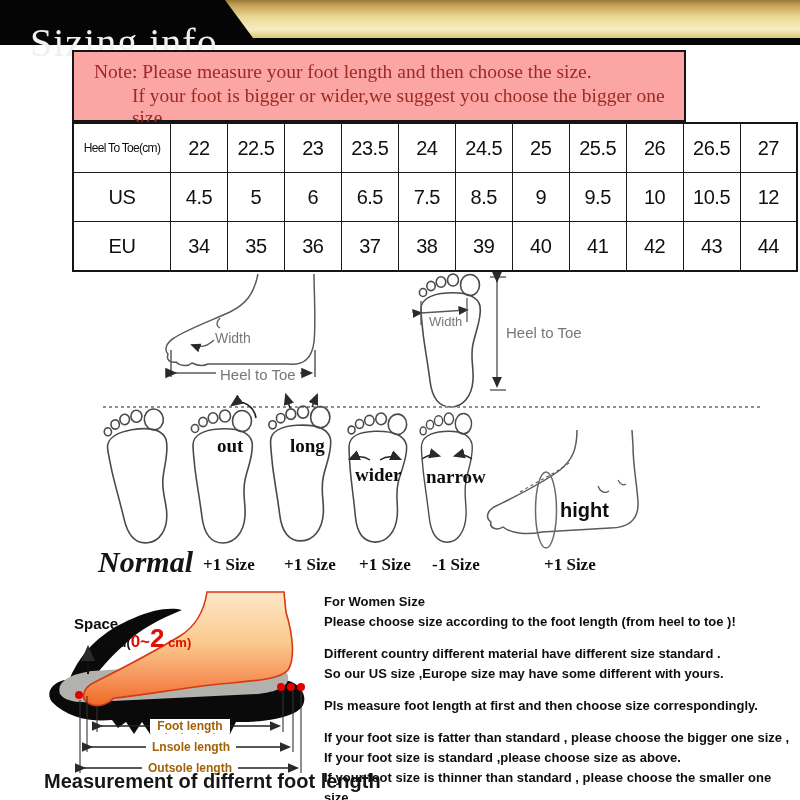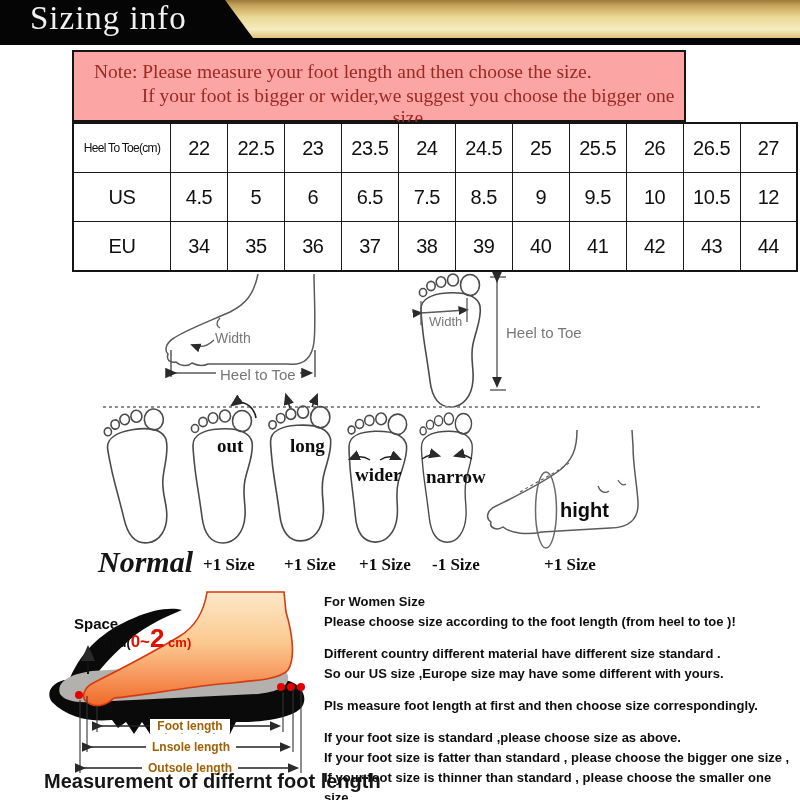--- a/index.html
+++ b/index.html
@@ -3,27 +3,27 @@
 <meta charset="utf-8">
 <style>
   html,body{margin:0;padding:0;background:#fff;}
   .page{position:relative;width:800px;height:800px;background:#fff;overflow:hidden;
         font-family:"Liberation Sans",sans-serif;color:#111;}
   
   .topbar{position:absolute;left:0;top:0;width:800px;height:45px;background:#050505;}
   .gold{position:absolute;left:196px;top:0;width:604px;height:38px;
         background:linear-gradient(180deg,#97793a 0%,#c6a258 14%,#ead995 45%,#f6ecc2 78%,#dfc377 100%);
         clip-path:polygon(29px 0,100% 0,100% 100%,57px 100%);}
-  .title{position:absolute;left:30px;top:0;font-family:"Liberation Serif",serif;
-         font-size:33px;color:#f0f0f0;letter-spacing:1px;}
+  .title{position:absolute;left:30px;top:19px;font-family:"Liberation Serif",serif;
+         font-size:40px;color:#f0f0f0;letter-spacing:1px;}
   
   .note{position:absolute;left:72px;top:50px;width:610px;height:68px;border:2px solid #151515;
         background:#fca5a5;font-family:"Liberation Serif",serif;color:#9c2922;font-size:19.5px;}
   .note-l1{margin:9px 0 0 20px;}
-  .note-l2{margin:2px 0 4px 58px;text-align:center;}
+  .note-l2{margin:2px 0 4px 58px;}
   table.size{position:absolute;left:72px;top:122px;width:726px;border-collapse:collapse;
         table-layout:fixed;background:#fff;border:2.5px solid #151515;}
   table.size td{border:1.6px solid #1a1a1a;text-align:center;vertical-align:middle;
         height:46px;font-size:20px;letter-spacing:-0.5px;color:#101010;overflow:hidden;}
   td.rowhead{width:94px;font-size:25px;}
   td.rowhead.small{font-size:12px;letter-spacing:-0.7px;}
   
   .glabel{position:absolute;color:#777;font-size:14px;}
   .white-bg{background:#fff;padding:0 4px;}
   .dashline{position:absolute;left:103px;top:406px;width:658px;height:2px;
@@ -275,18 +275,18 @@
 
   <div class="infoblock" id="infoBlock">
       <div class="line">For Women Size</div>
       <div class="line">Please choose size according to the foot length (from heel to toe )!</div>
       <div class="gap"></div>
       <div class="line">Different country different material have different size standard .</div>
       <div class="line">So our US size ,Europe size may have some different with yours.</div>
       <div class="gap"></div>
       <div class="line">Pls measure foot length at first and then choose size correspondingly.</div>
       <div class="gap"></div>
+      <div class="line">If your foot size is fatter than standard , please choose the bigger one size ,</div>
       <div class="line">If your foot size is standard ,please choose size as above.</div>
-      <div class="line">If your foot size is fatter than standard , please choose the bigger one size ,</div>
       <div class="line">If your foot size is thinner than standard , please choose the smaller one size</div>
     </div>
 
 </div>
 
 </body></html>

